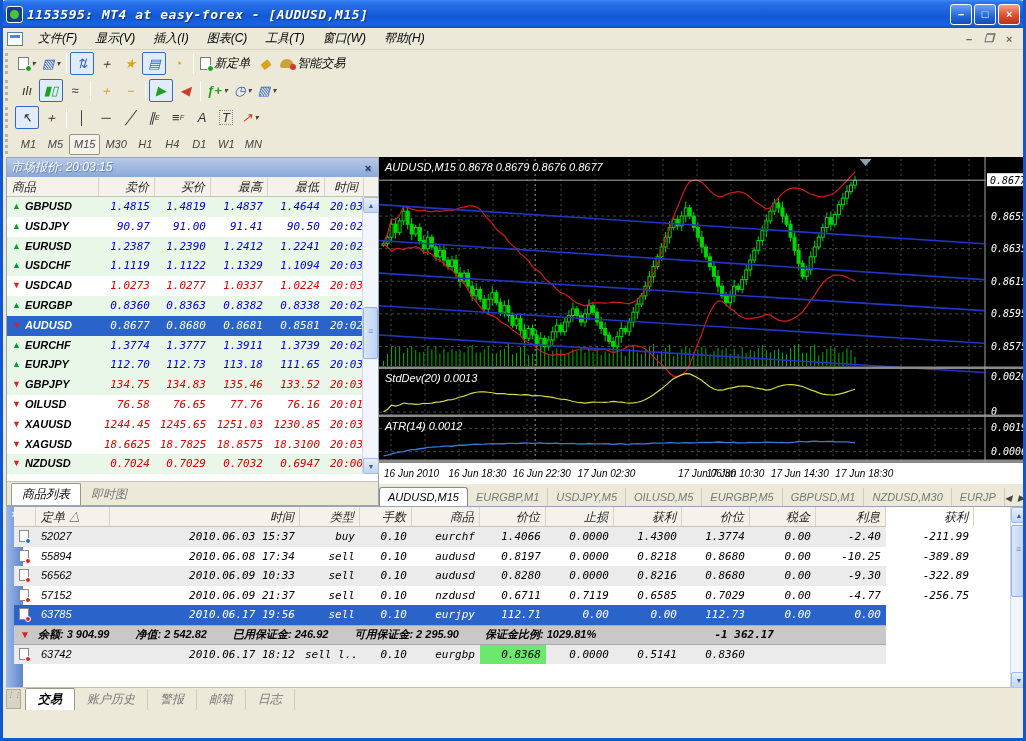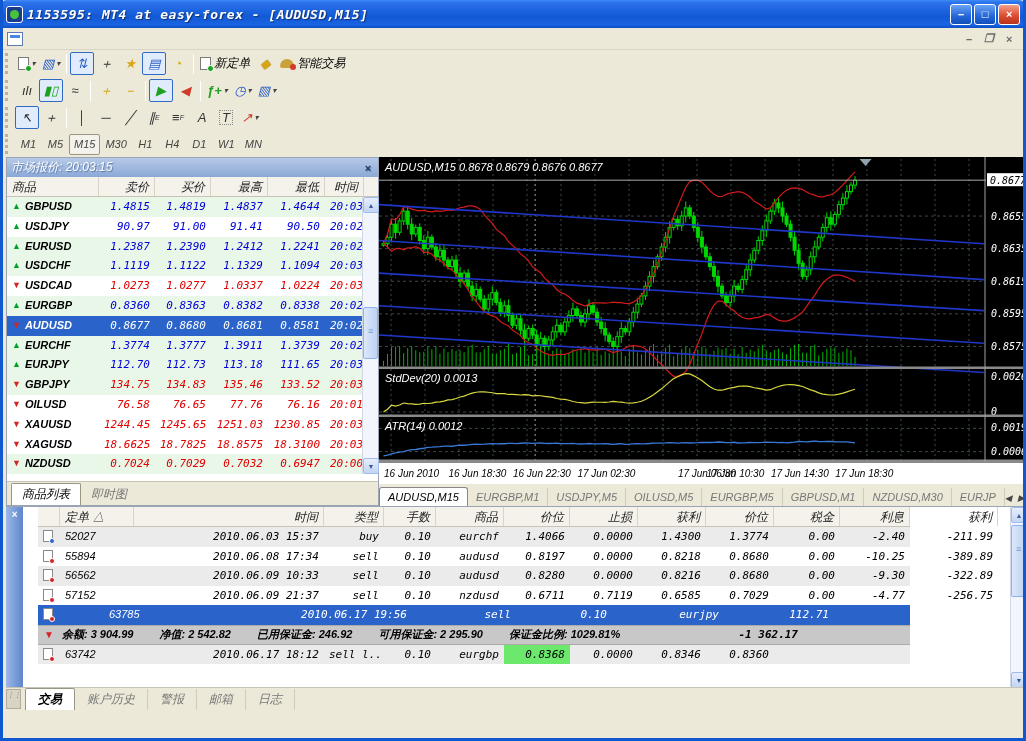--- a/index.html
+++ b/index.html
@@ -91,27 +91,27 @@
   .ctab{padding:3px 8px;color:#777;white-space:nowrap;border-right:1px solid #d0ccbc;}
   .ctab.active{background:#fff;border:1px solid #888;border-bottom:none;border-radius:3px 3px 0 0;color:#000;}
   .ctab-nav{margin-left:auto;display:flex;gap:6px;padding:0 6px 3px 0;color:#444;font-size:9px;}
   
   .term{position:absolute;left:3px;top:506px;width:1020px;height:181px;background:#fff;border-top:1px solid #9aa4b4;}
   .term-strip{position:absolute;left:0;top:0;width:17px;height:181px;
     background:linear-gradient(90deg,#9cb8e8,#5f86cc);}
   .term-strip .x{color:#fff;font-size:10px;font-weight:bold;display:block;text-align:center;margin-top:2px;}
   .thdr,.trow{display:grid;grid-template-columns:22px 74px 190px 60px 52px 68px 66px 68px 68px 68px 66px 70px 88px;
     font-size:11px;}
-  .tbl{position:absolute;left:32px;top:0;width:872px;}
+  .tbl{position:absolute;left:8px;top:0;width:872px;}
   .thdr{height:20px;line-height:20px;background:#f4f2ea;border-bottom:1px solid #c8c4b4;color:#222;font-size:12px;}
   .thdr .hc{border-right:1px solid #d8d4c8;padding:0 5px;overflow:hidden;white-space:nowrap;}
   .thdr .r{text-align:right;}
   .trow{height:19.6px;line-height:19.6px;}
   .trow.alt{background:#ebebeb;}
-  .trow.sel{background:#2a63c9;color:#fff;gap:44px;}
+  .trow.sel{background:#2a63c9;color:#fff;}
   .tc{padding:0 5px;overflow:hidden;white-space:nowrap;}
   .tc.num{text-align:right;font-family:"DejaVu Sans Mono",monospace;}
   .doc{width:10px;height:12px;background:#fff;border:1px solid #8a8a8a;position:relative;display:inline-block;
     margin-top:3px;}
   .doc .dot{position:absolute;right:-3px;bottom:-3px;width:6px;height:6px;border-radius:50%;border:1px solid #fff;}
   .balrow{height:19.6px;line-height:19.6px;background:#c8c8c8;font-size:11px;font-weight:bold;display:flex;
     align-items:center;border-top:1px solid #aaa;border-bottom:1px solid #aaa;}
   .balrow .seg{margin-right:26px;white-space:nowrap;}
   .balrow .bicon{color:#d42424;font-size:10px;margin:0 8px 0 6px;}
   .balrow .bprofit{margin-left:auto;margin-right:112px;font-family:"DejaVu Sans Mono",monospace;}
@@ -149,20 +149,29 @@
     <span class="title-text">1153595: MT4 at easy-forex - [AUDUSD,M15]</span>
     <span class="tb-btns">
       <span class="tb-btn">–</span>
       <span class="tb-btn">□</span>
       <span class="tb-btn close">×</span>
     </span>
   </div>
 
   <div class="menubar">
     <span class="childicon"></span>
+    <span id="menu-items" style="display:flex;">
+        <span class="menuitem">文件(F)</span>
+        <span class="menuitem">显示(V)</span>
+        <span class="menuitem">插入(I)</span>
+        <span class="menuitem">图表(C)</span>
+        <span class="menuitem">工具(T)</span>
+        <span class="menuitem">窗口(W)</span>
+        <span class="menuitem">帮助(H)</span>
+      </span>
     <span class="menu-win-btns">
       <span class="mwb">–</span>
       <span class="mwb">❐</span>
       <span class="mwb">×</span>
     </span>
   </div>
 
   <div class="toolbar" style="top:50px;height:27px;">
     <span class="grip"></span>
     <div class="tbtn">
@@ -1026,21 +1035,21 @@
         </div>
         <div class="trow alt">
           <span class="tc"><span class="doc"><span class="dot" style="background: rgb(212, 36, 36);"></span></span></span>
           <span class="tc">63742</span>
           <span class="tc num">2010.06.17 18:12</span>
           <span class="tc num">sell l...</span>
           <span class="tc num">0.10</span>
           <span class="tc num">eurgbp</span>
           <span class="tc num greencell">0.8368</span>
           <span class="tc num">0.0000</span>
-          <span class="tc num">0.8346</span>
+          <span class="tc num">0.5141</span>
           <span class="tc num">0.8360</span>
           <span class="tc num"></span>
           <span class="tc num"></span>
           <span class="tc num"></span>
         </div>
       </div>
     <div class="term-scroll">
       <div class="sbtn" style="position:absolute;top:0;">▲</div>
       <div class="sthumb" style="top:18px;height:72px;"></div>
       <div class="sbtn" style="position:absolute;bottom:0;">▼</div>

